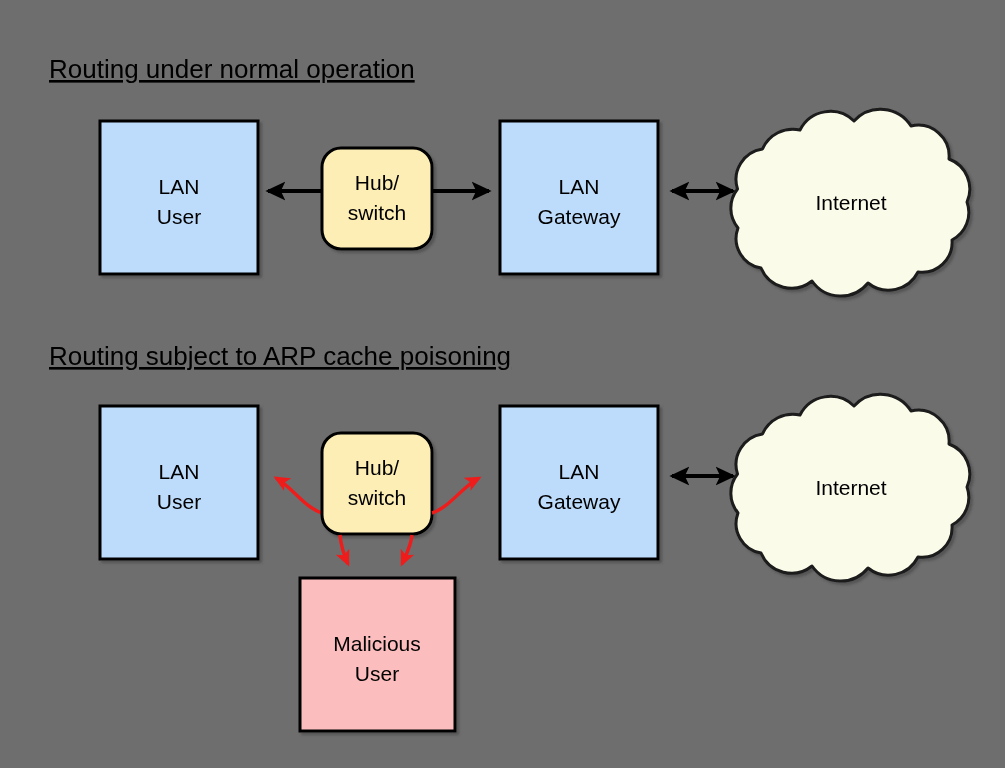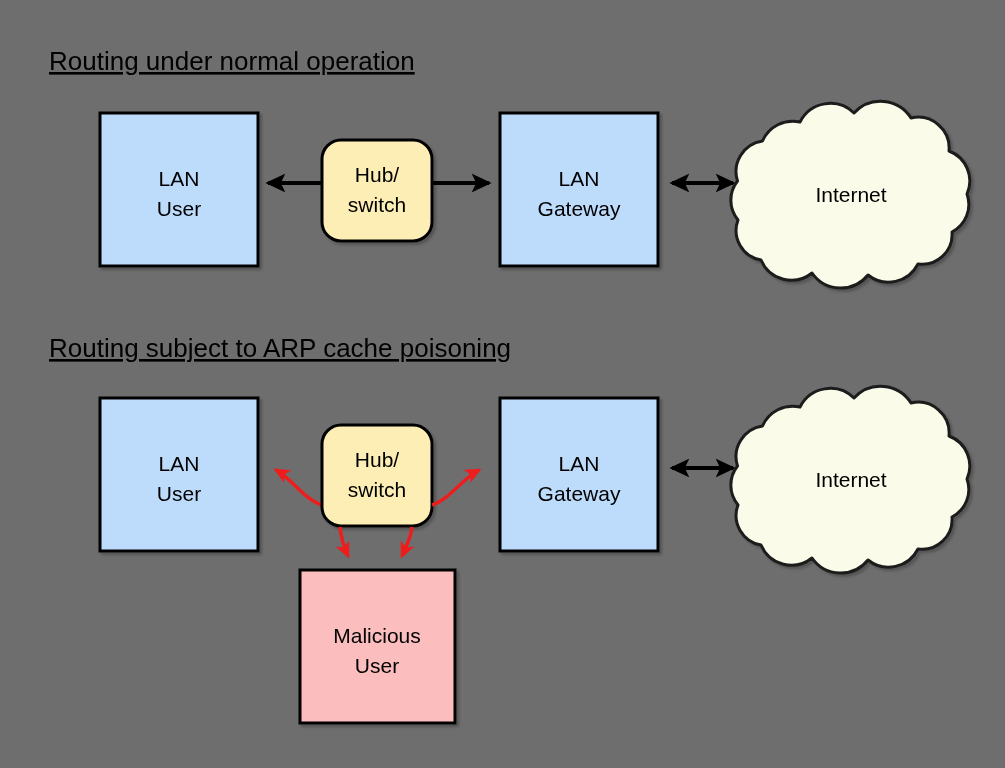--- a/index.html
+++ b/index.html
@@ -11,20 +11,21 @@
     width: 1005px;
     height: 768px;
     background: #6e6e6e;
     font-family: "Liberation Sans", sans-serif;
     overflow: hidden;
   }
   #diagram-root {
     position: relative;
     width: 1005px;
     height: 671px;
+    margin-top: 8px;
   }
   svg.canvas {
     display: block;
     width: 1005px;
     height: 768px;
   }
   text {
     font-family: "Liberation Sans", sans-serif;
     fill: #000000;
   }

